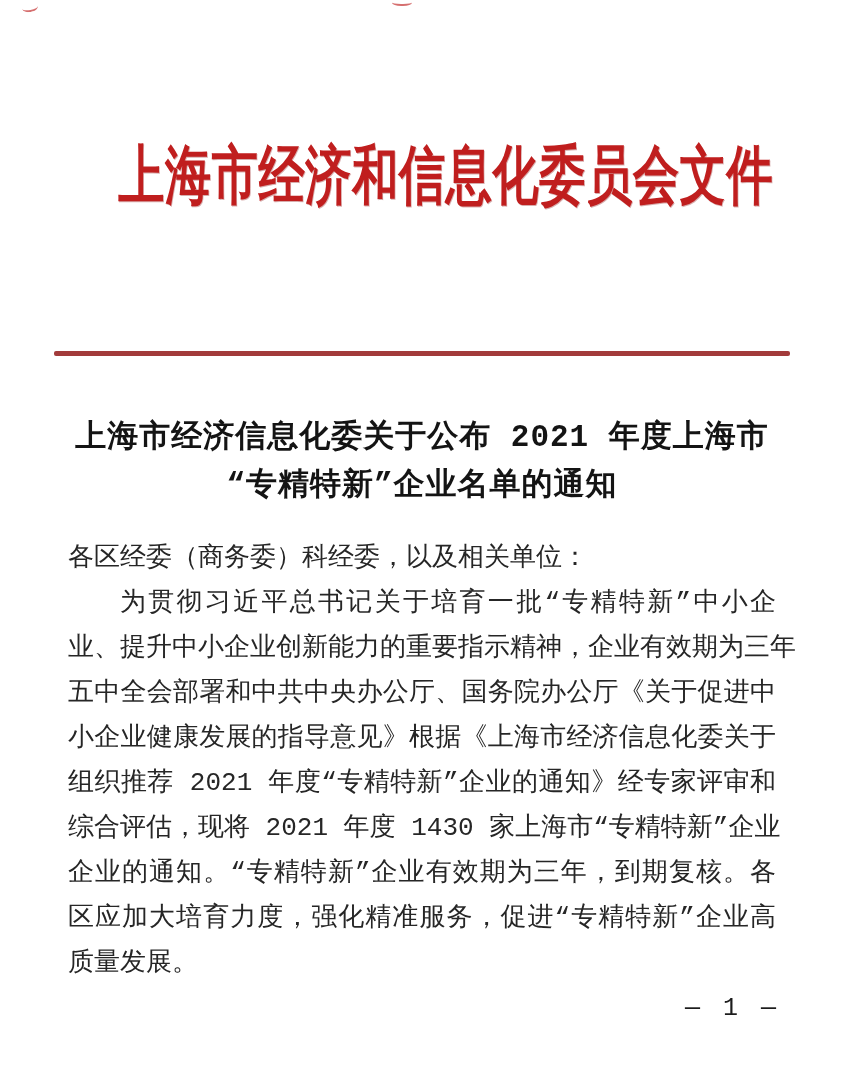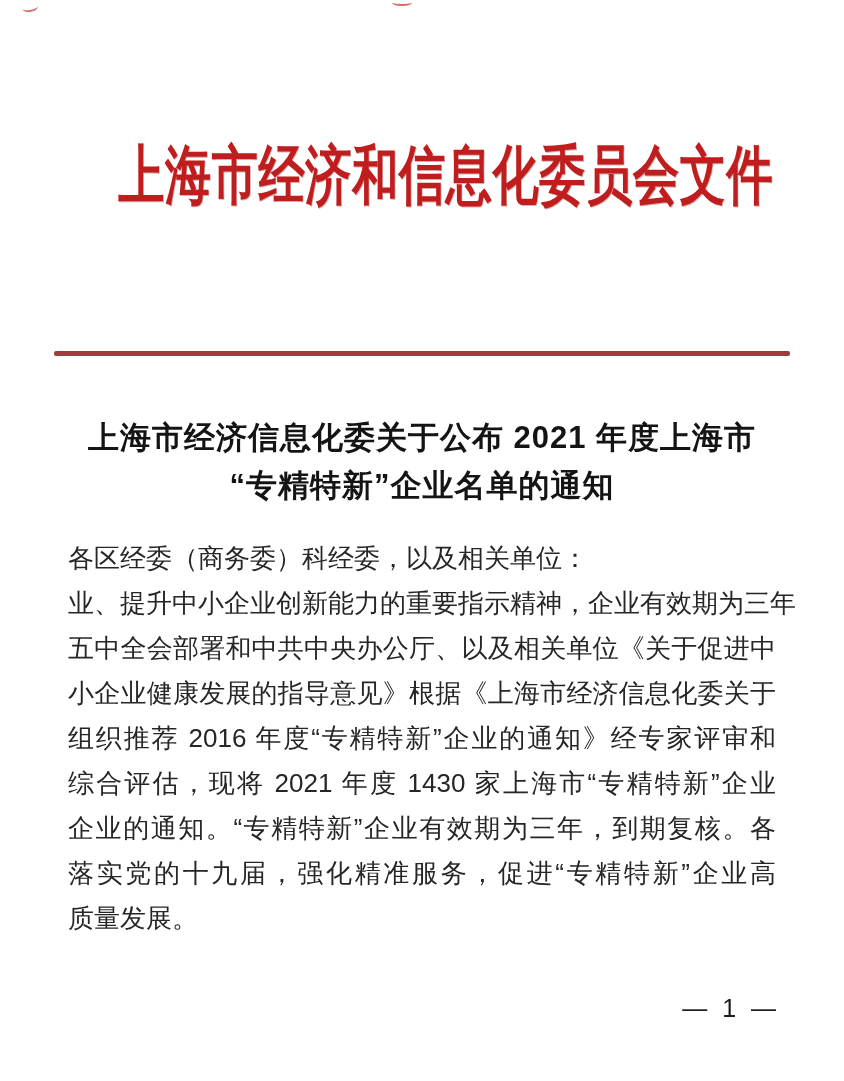--- a/index.html
+++ b/index.html
@@ -1,20 +1,20 @@
 <!DOCTYPE html>
 <html><head>
 <meta charset="utf-8">
 <style>
   * { margin:0; padding:0; box-sizing:border-box; }
   html,body { background:#ffffff; }
   .page {
     position:relative; width:844px; height:1081px; margin:0 auto;
     background:#ffffff; overflow:hidden;
-    font-family:Liberation Sans, sans-serif;
+    font-family:Liberation Mono, monospace;
     color:#2b2b2b;
   }
   
   .artifact-a {
     position:absolute; top:3px; left:22px; width:16px; height:9px;
     border-bottom:2px solid #c84040; border-radius:50%;
     transform:rotate(-10deg); opacity:.75;
   }
   .artifact-b {
     position:absolute; top:-2px; left:392px; width:20px; height:8px;
@@ -71,25 +71,26 @@
 
   <div class="red-line"></div>
 
   <div class="doc-title">
     <div>上海市经济信息化委关于公布 2021 年度上海市</div>
     <div>“专精特新”企业名单的通知</div>
   </div>
 
   <div class="body-block">
     <div class="line salutation">各区经委（商务委）科经委，以及相关单位：</div>
+    <div class="line indent">为贯彻习近平总书记关于培育一批“专精特新”中小企</div>
     <div class="line">业、提升中小企业创新能力的重要指示精神，企业有效期为三年</div>
-    <div class="line">五中全会部署和中共中央办公厅、以及相关单位《关于促进中</div>
+    <div class="line">五中全会部署和中共中央办公厅、国务院办公厅《关于促进中</div>
     <div class="line">小企业健康发展的指导意见》根据《上海市经济信息化委关于</div>
-    <div class="line">组织推荐 2016 年度“专精特新”企业的通知》经专家评审和</div>
+    <div class="line">组织推荐 2021 年度“专精特新”企业的通知》经专家评审和</div>
     <div class="line">综合评估，现将 2021 年度 1430 家上海市“专精特新”企业</div>
     <div class="line">企业的通知。“专精特新”企业有效期为三年，到期复核。各</div>
-    <div class="line">落实党的十九届，强化精准服务，促进“专精特新”企业高</div>
+    <div class="line">区应加大培育力度，强化精准服务，促进“专精特新”企业高</div>
     <div class="line last">质量发展。</div>
   </div>
 
   <div class="page-number">— 1 —</div>
 
 </div>
 
 </body></html>

